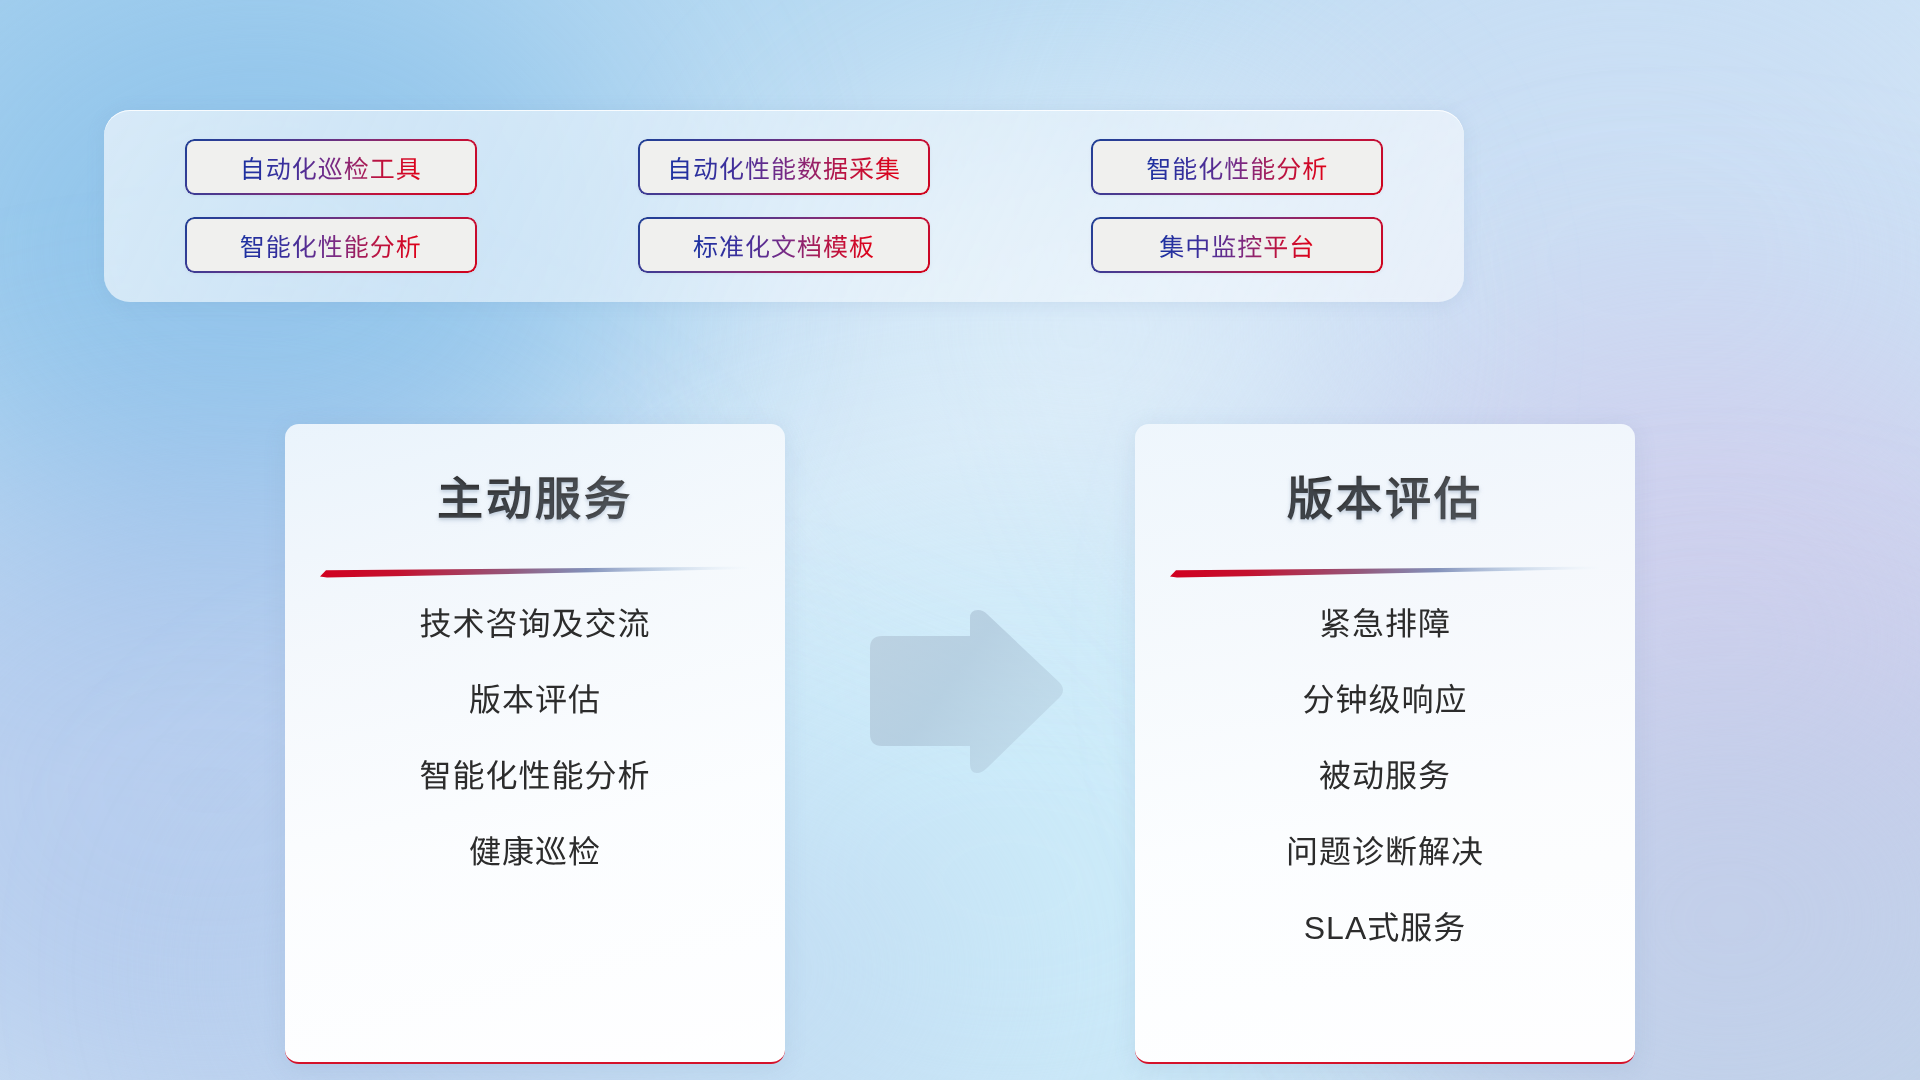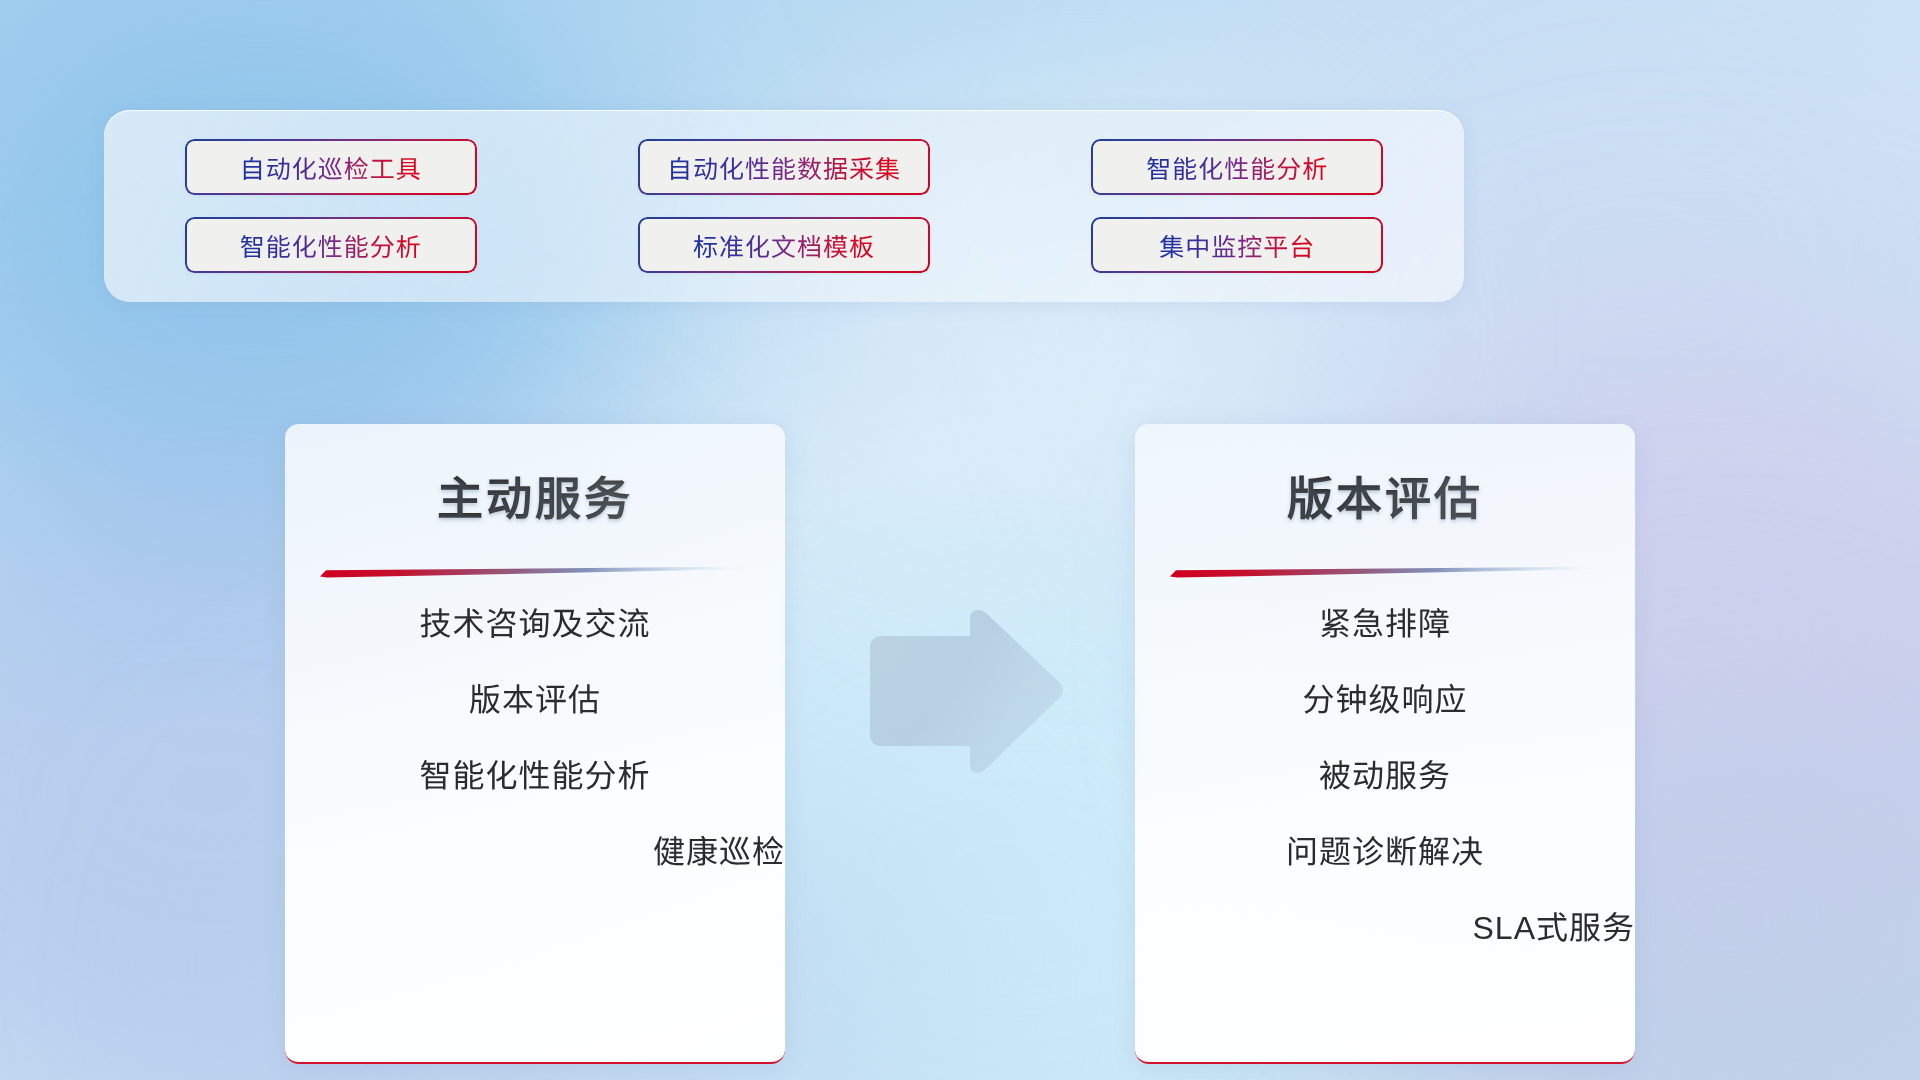--- a/index.html
+++ b/index.html
@@ -98,21 +98,21 @@
   .svc-divider svg{display:block;width:100%;height:100%;}
 
   .svc-list{
     list-style:none;margin:0;padding:30px 0 0 0;
     text-align:center;
   }
   .svc-list li{
     font-size:32px;color:#2c2c2c;font-weight:400;letter-spacing:1px;
     line-height:1;margin-bottom:44px;
   }
-  .svc-list li:last-child{margin-bottom:8px;text-align:right;}
+  .svc-list li:last-child{margin-bottom:8px;}
 
   
   #flow-arrow{
     position:absolute;left:862px;top:610px;width:208px;height:180px;
     pointer-events:none;
   }
   #flow-arrow svg{display:block;width:100%;height:100%;}
 </style>
 </head>
 <body>

